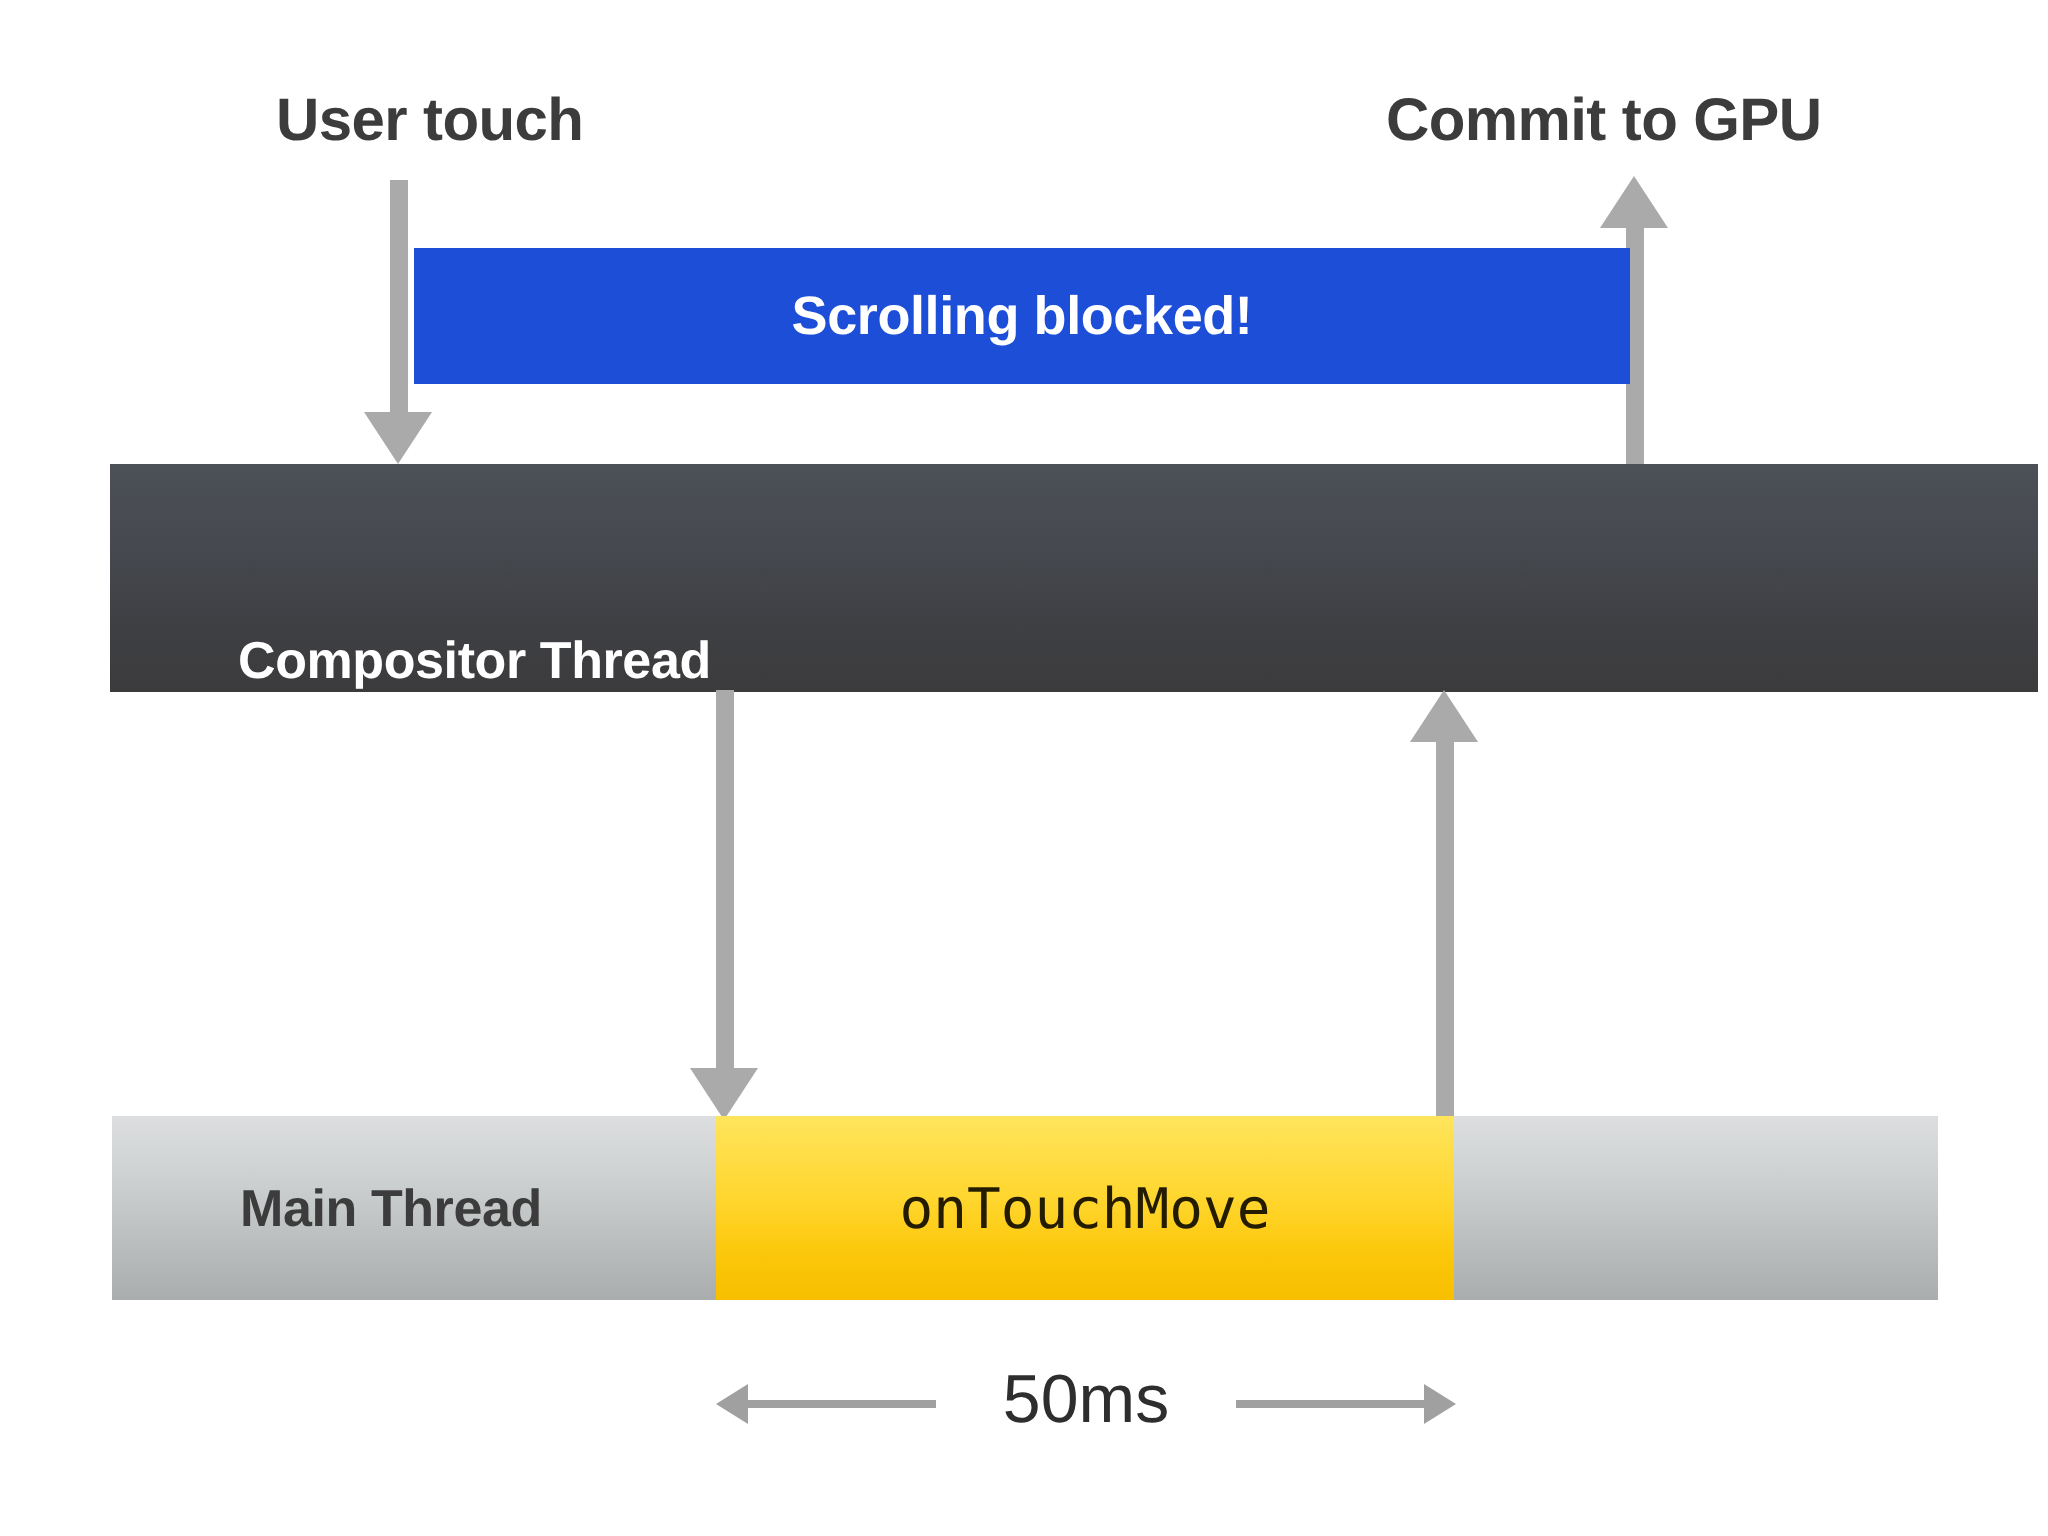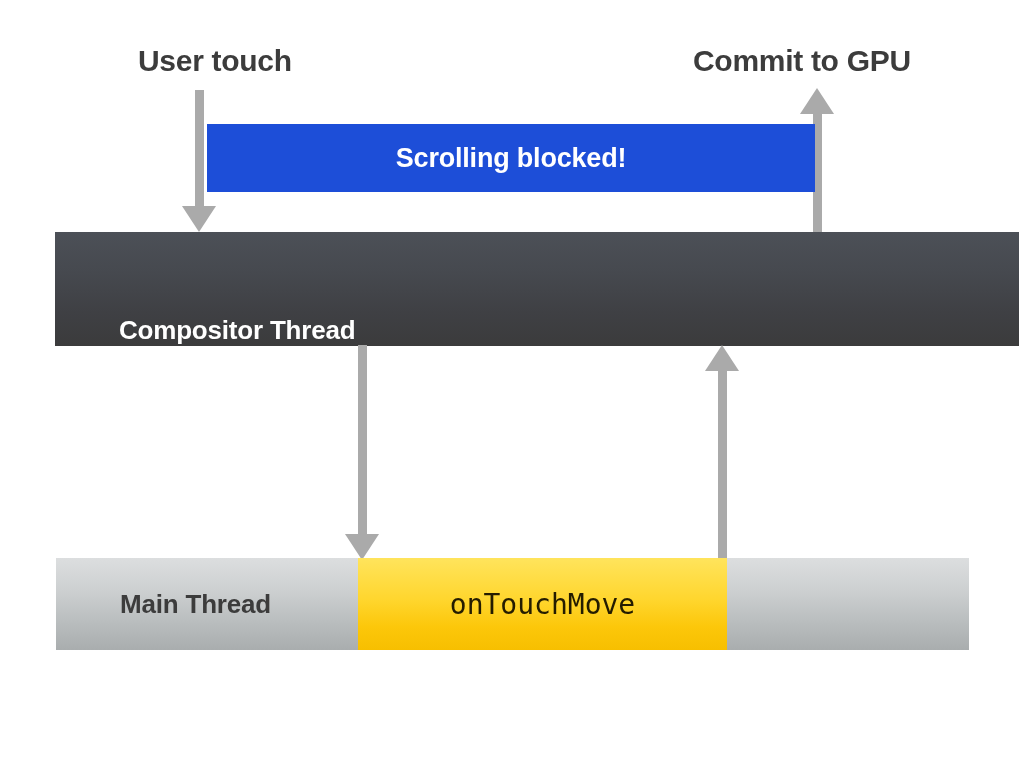--- a/index.html
+++ b/index.html
@@ -308,14 +308,23 @@
     <div class="arrow-head head-up"></div>
   </div>
 
   <div id="bar-main-thread">
     <span class="thread-label">Main Thread</span>
     <div id="block-ontouchmove">
       <span class="block-text">onTouchMove</span>
     </div>
   </div>
 
+  <div id="dimension-50ms">
+    <div class="dim-head dim-head-left"></div>
+    <div class="dim-line dim-line-left"></div>
+    <div class="dim-line dim-line-right"></div>
+    <div class="dim-head dim-head-right"></div>
+    <div class="dim-text">
+      <span>50ms</span>
+    </div>
+  </div>
 
 </div>
 
 </body></html>

